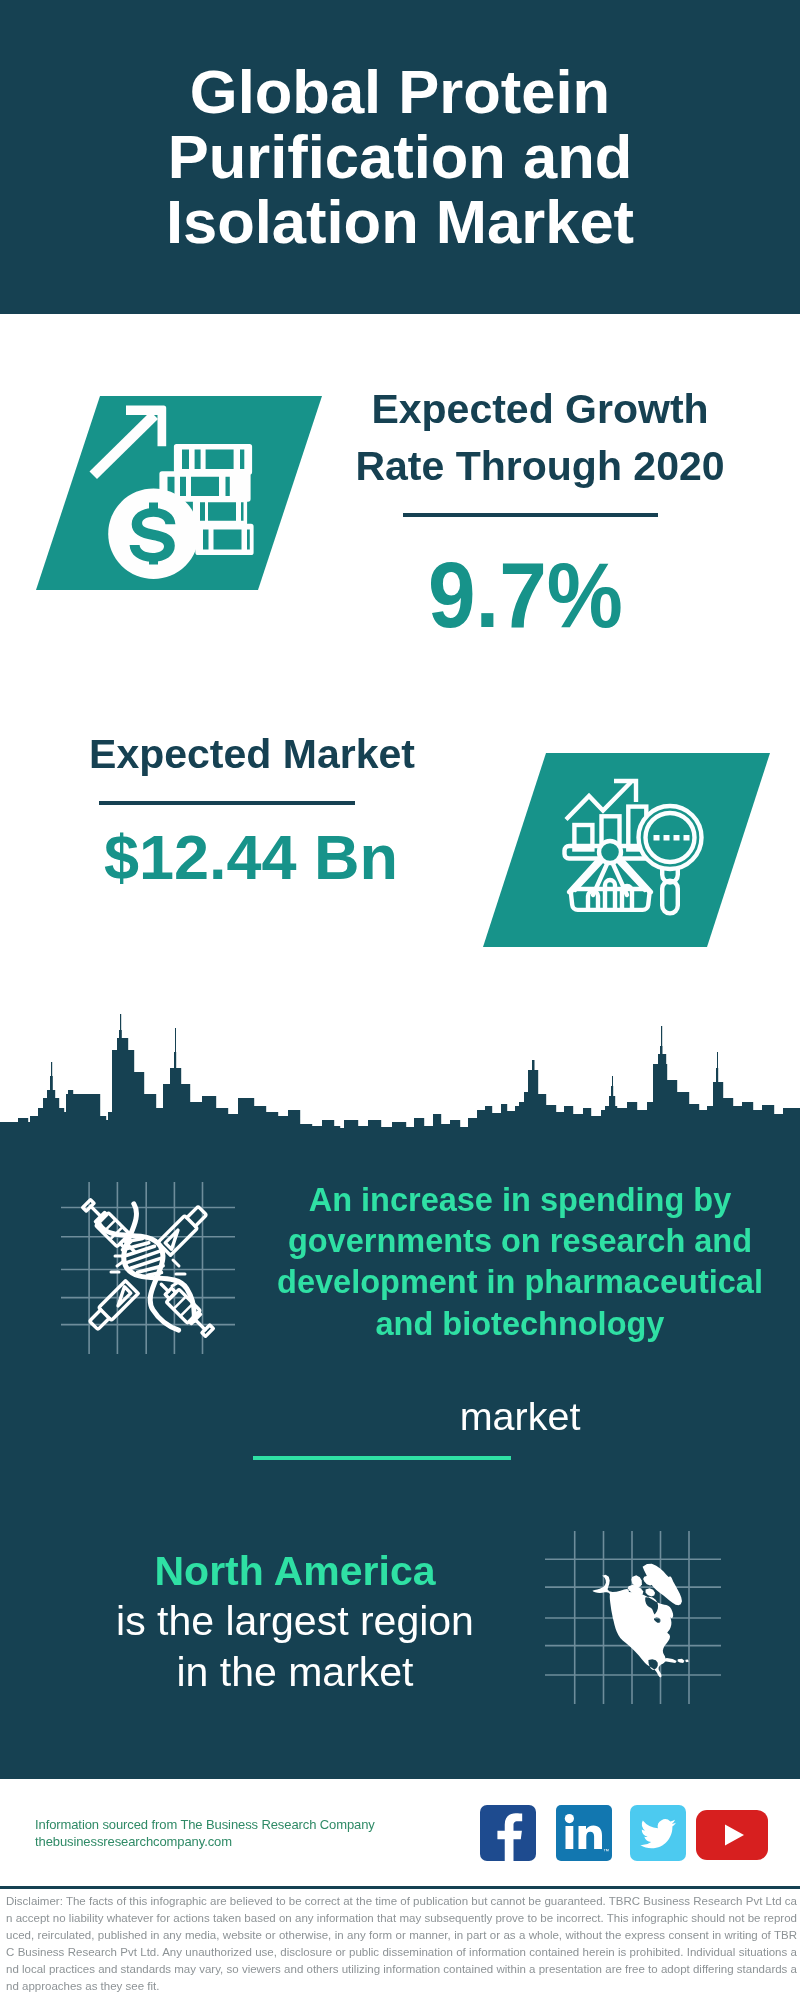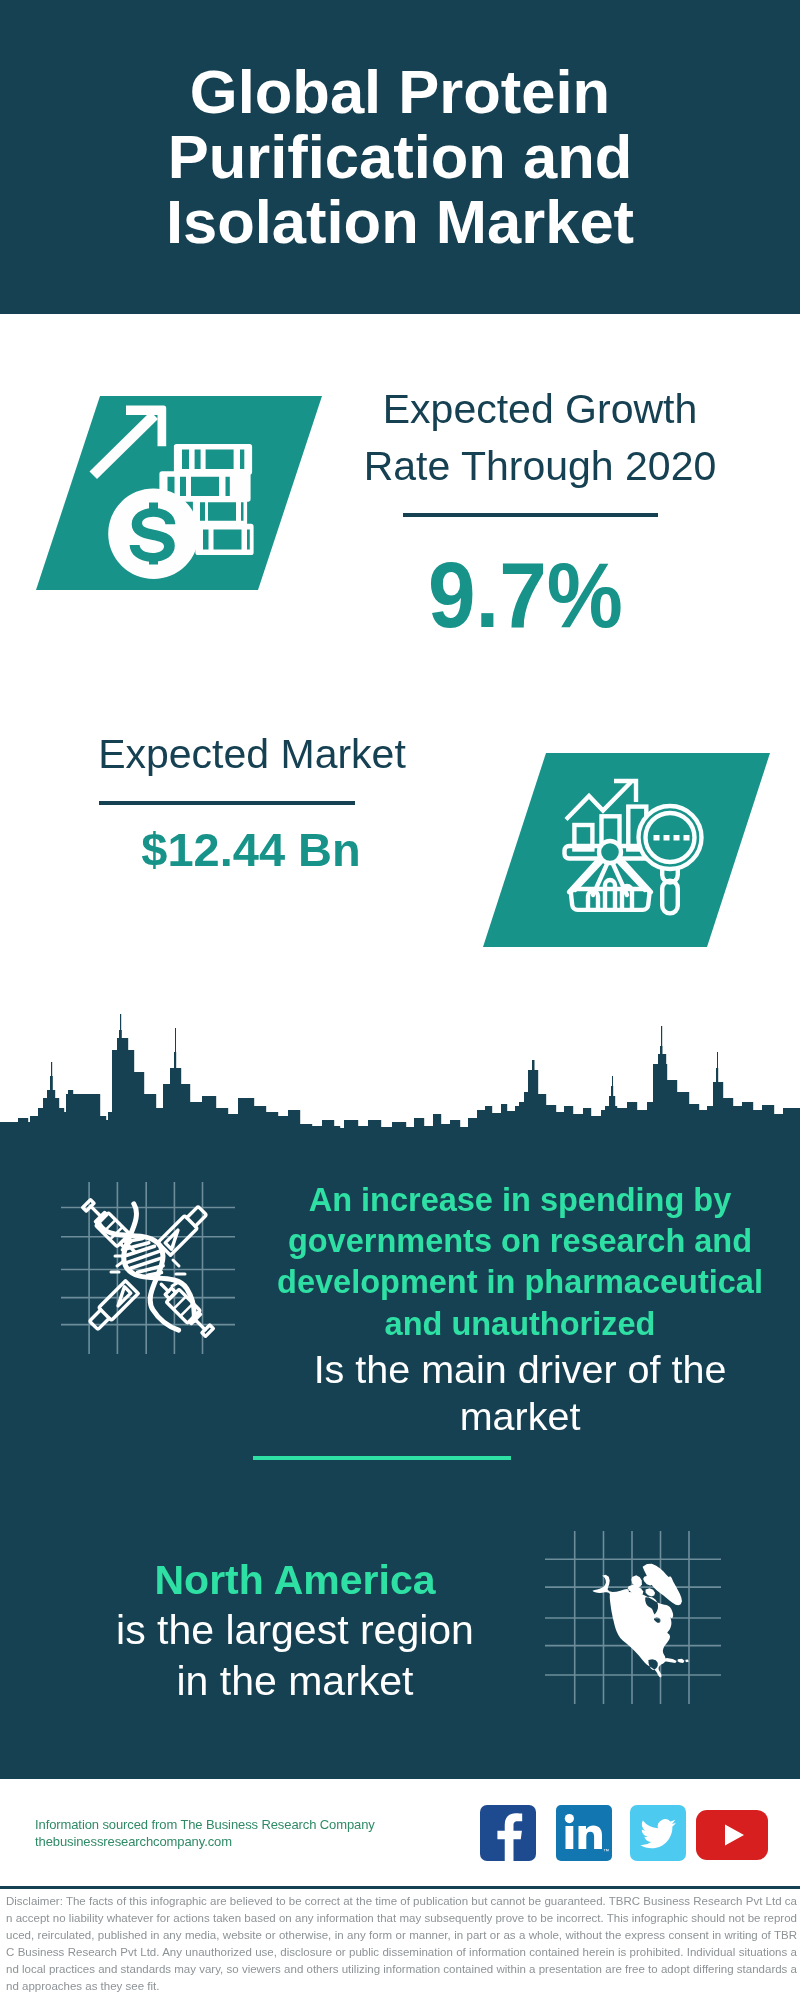--- a/index.html
+++ b/index.html
@@ -9,52 +9,52 @@
   .page{position:relative;width:800px;height:2000px;background:#fff;padding-left:36px;}
 
   
   .header{position:absolute;left:0;top:0;width:800px;height:314px;
           background:#164152;display:flex;align-items:center;justify-content:center;}
   .header h1{margin:0;color:#ffffff;font-size:61.5px;line-height:65px;
              font-weight:bold;text-align:center;letter-spacing:0px;
              position:absolute;left:0;top:59px;width:800px;}
 
   
-  .stat-label{color:#164152;font-weight:normal;font-size:41px;line-height:57px;text-align:center;}
+  .stat-label{color:#164152;font-weight:bold;font-size:41px;line-height:57px;text-align:center;}
   .stat1 .stat-label{transform:translateX(10px);}
   .rule{height:4px;background:#164152;margin:18px auto 0;}
   .stat-value{color:#17938a;font-weight:bold;line-height:1;text-align:center;}
 
   .tile{position:absolute;}
   .stat{position:absolute;}
   .stat1{left:0;top:330px;width:800px;height:300px;}
   .tile1{left:36px;top:66px;}
   .stat-text1{position:absolute;left:330px;top:51px;width:400px;}
   .rule1{width:255px;}
   .stat1 .stat-value{font-size:93px;margin-top:32px;transform:scaleX(0.92) translateX(-5px);}
   .stat2{left:0;top:726px;width:800px;height:290px;}
   .stat-text2{position:absolute;left:52px;top:0;width:400px;}
   .rule2{width:256px;transform:translateX(-25px);}
-  .stat2 .stat-value{font-size:47px;margin-top:21px;transform:translateX(-1px);}
+  .stat2 .stat-value{font-size:63px;margin-top:21px;transform:translateX(-1px);}
   .tile2{left:483px;top:27px;}
 
   
   .dark{position:absolute;left:0;top:1134px;width:800px;height:645px;background:#164152;}
   .skyline{position:absolute;left:0;top:1001px;width:800px;height:134px;}
 
   .blk{position:absolute;}
   .grid-icon{position:absolute;}
   .blk-driver{left:0;top:1180px;width:800px;height:320px;}
   .grid-dna{left:61px;top:2px;}
   .drvr-text{position:absolute;left:260px;top:0;width:520px;text-align:center;}
   .drvr-hi{color:#2fe0a4;font-weight:bold;font-size:32.5px;line-height:41.2px;}
   .drvr-rest{color:#ffffff;font-size:39.5px;line-height:47px;margin-top:1px;}
   .drvr-rule{position:absolute;left:253px;top:276px;width:258px;height:4px;background:#2fe0a4;}
   .blk-region{left:0;top:1539px;width:800px;height:220px;}
-  .rgn-text{position:absolute;left:35px;top:16px;width:520px;text-align:center;}
+  .rgn-text{position:absolute;left:35px;top:7px;width:520px;text-align:center;}
   .rgn-hi{color:#2fe0a4;font-weight:bold;font-size:41px;line-height:50.4px;}
   .rgn-rest{color:#ffffff;font-size:41px;line-height:50.4px;}
   .grid-map{left:545px;top:-8px;}
 
   
   .footer{position:absolute;left:0;top:1779px;width:800px;height:108px;background:#fff;}
   .src-text{position:absolute;left:35px;top:37px;color:#2f8a66;font-size:13px;line-height:17px;letter-spacing:-0.1px;}
   .social{position:absolute;display:block;}
   .soc-fb{left:480px;top:26px;}
   .soc-li{left:556px;top:26px;}
@@ -242,23 +242,23 @@
             <path d="M72,63 L104,71"></path>
             <path d="M71,70 L106,78"></path>
             <path d="M72,77 L105,85"></path>
             <path d="M76,84 L101,92"></path>
             <path d="M83,92 L96,97"></path>
           </g>
         </g>
       </svg>
     </div>
     <div class="drvr-text">
-      <div class="drvr-hi">An increase in spending by governments on research and development in pharmaceutical and unauthorized</div>
+      <div class="drvr-hi">An increase in spending by governments on research and development in pharmaceutical and biotechnology</div>
       <div class="drvr-rest">
-        <span>Is the main driver of the</span><br>
+        <br>
         <span>market</span>
       </div>
     </div>
     <div class="drvr-rule"></div>
   </div>
 
   <div class="footer">
     <div class="src-text">
       <div>Information sourced from The Business Research Company</div>
       <div>thebusinessresearchcompany.com</div>

